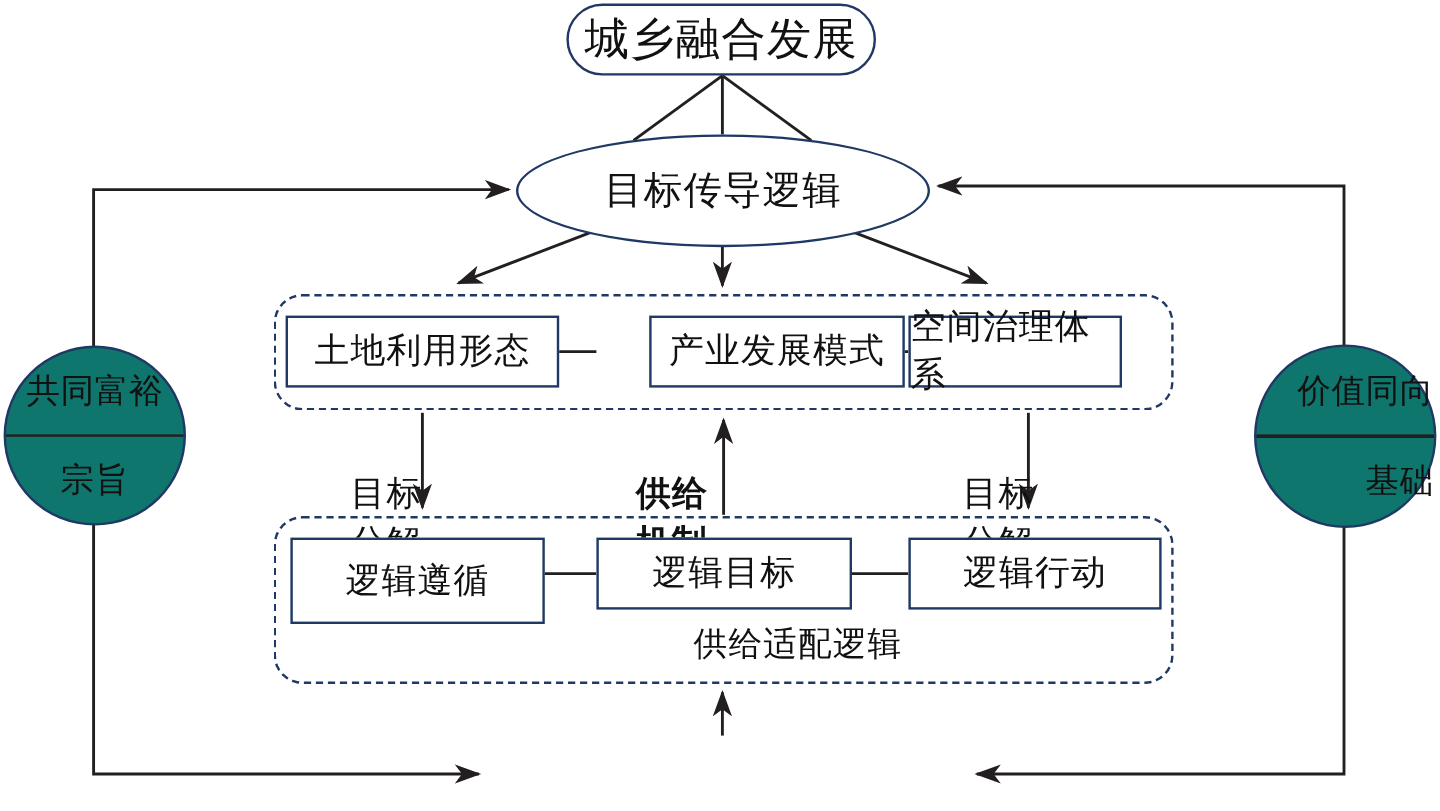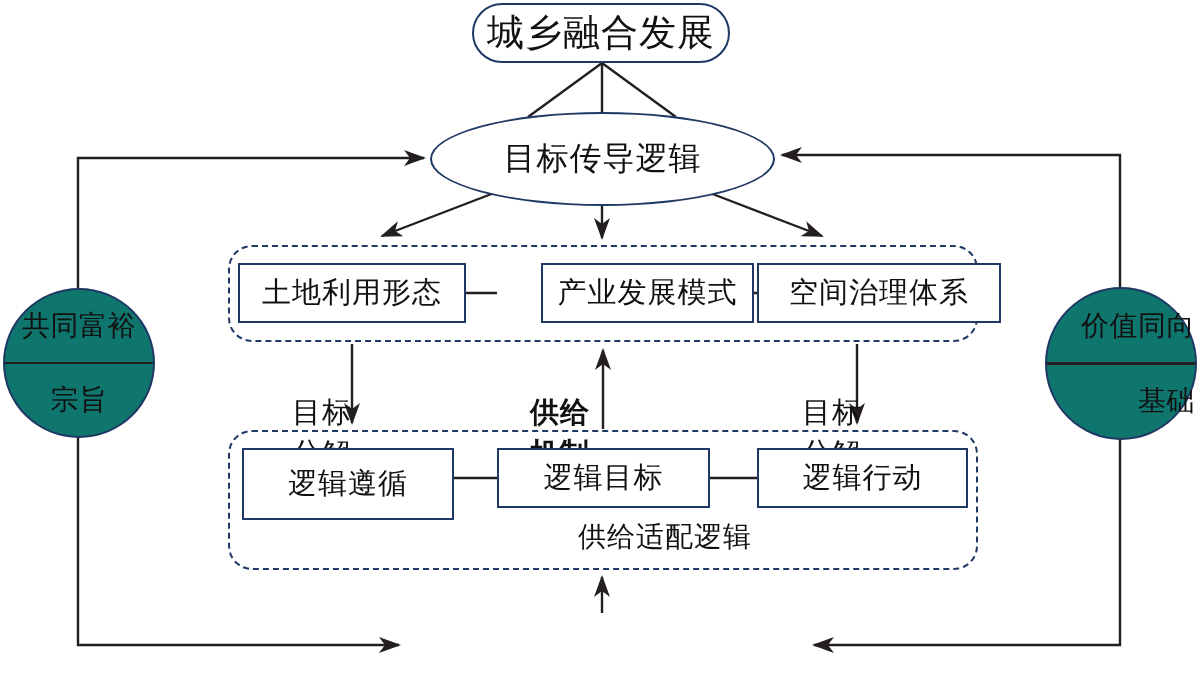--- a/index.html
+++ b/index.html
@@ -79,21 +79,21 @@
     <span>目标传导逻辑</span>
   </div>
 
   <div class="dashedbox" style="left:228px;top:245px;width:750px;height:97px;"></div>
   <div class="solidbox" style="left:238px;top:263px;width:228px;height:60px;">
     <span>土地利用形态</span>
   </div>
   <div class="solidbox" style="left:497px;top:263px;width:213px;height:60px;margin-left:44px;">
     <span>产业发展模式</span>
   </div>
-  <div class="solidbox" style="left:757px;top:263px;width:244px;height:60px;">
+  <div class="solidbox" style="left:757px;top:263px;width:178px;height:60px;">
     <span>空间治理体系</span>
   </div>
 
   <div class="vlabel" style="left:262px;top:347px;width:90px;">目标
 分解</div>
   <div class="vlabel" style="left:500px;top:347px;width:90px;font-weight:bold;">供给
 机制</div>
   <div class="vlabel" style="left:772px;top:347px;width:90px;">目标
 分解</div>
 

